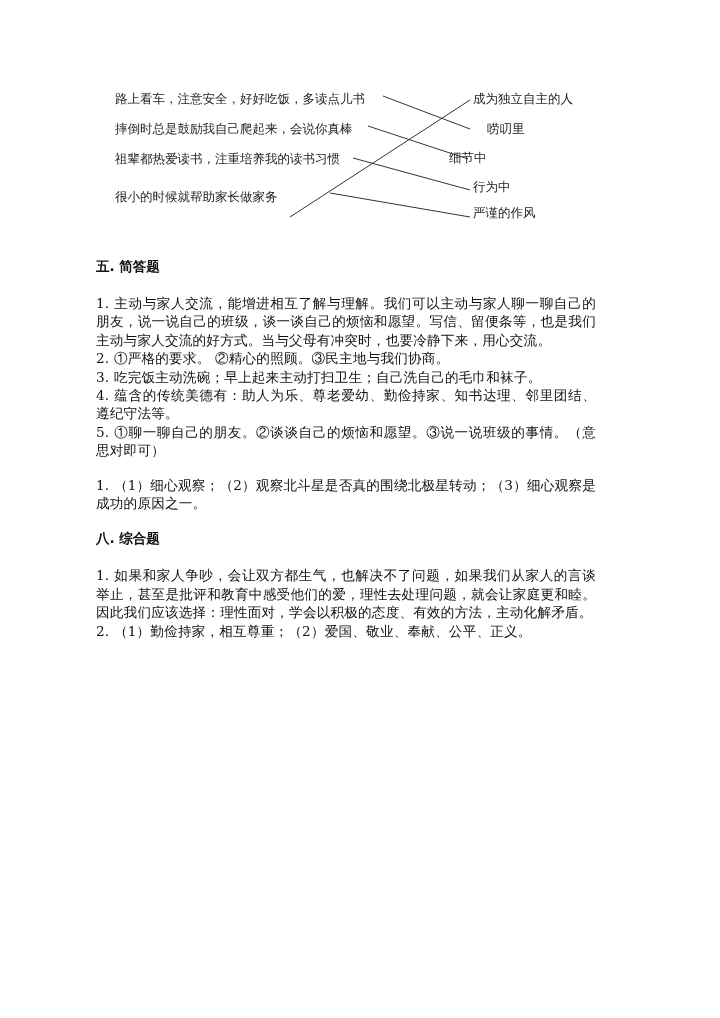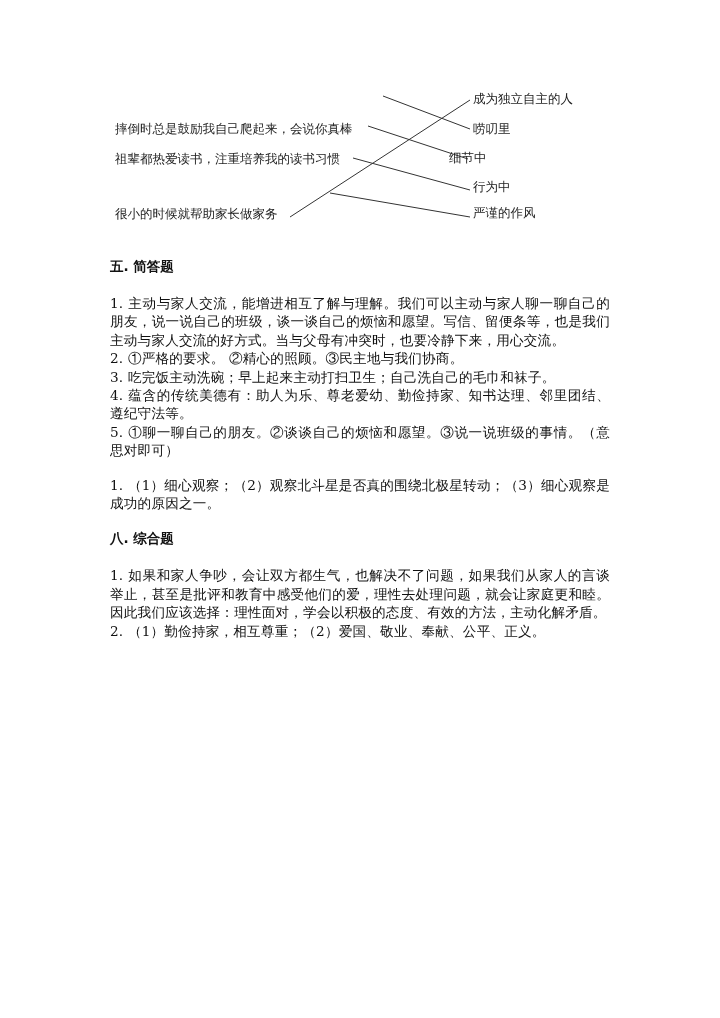--- a/index.html
+++ b/index.html
@@ -10,21 +10,21 @@
   }
   .match {
     position: absolute; left: 0; top: 0; width: 720px; height: 240px;
   }
   .match .lt, .match .rt {
     position: absolute; font-family: "DejaVu Sans", "Liberation Sans", sans-serif;
     font-size: 12.5px; color: #222; white-space: nowrap; line-height: 16px;
   }
   .match svg { position: absolute; left: 0; top: 0; }
   .content {
-    position: absolute; left: 110px; top: 256px; width: 500px;
+    position: absolute; left: 96px; top: 256px; width: 500px;
   }
   h2 {
     font-family: "DejaVu Sans", "Liberation Sans", sans-serif;
     font-size: 13.5px; font-weight: bold; margin: 0 0 18px 0; line-height: 20px; color: #111;
   }
   .sec { margin-bottom: 16px; }
   p {
     margin: 0; font-size: 13.6px; line-height: 18.4px; text-align: justify;
     letter-spacing: 0.2px;
   }
@@ -35,26 +35,27 @@
 <div class="match">
   <svg width="720" height="240">
     <g stroke="#333" stroke-width="1" fill="none">
       <line x1="383" y1="96" x2="470" y2="129"></line>
       <line x1="368" y1="126" x2="468" y2="159"></line>
       <line x1="353" y1="158" x2="470" y2="190"></line>
       <line x1="330" y1="193" x2="470" y2="217"></line>
       <line x1="290" y1="217" x2="470" y2="100"></line>
     </g>
   </svg>
+  <div class="lt" style="left:115px;top:91px">路上看车，注意安全，好好吃饭，多读点儿书</div>
   <div class="lt" style="left:115px;top:121px">摔倒时总是鼓励我自己爬起来，会说你真棒</div>
   <div class="lt" style="left:115px;top:151px">祖辈都热爱读书，注重培养我的读书习惯</div>
-  <div class="lt" style="left:115px;top:206px">很小的时候就帮助家长做家务</div>
+  <div class="lt" style="left:115px;top:189px">很小的时候就帮助家长做家务</div>
 
   <div class="rt" style="left:473px;top:91px">成为独立自主的人</div>
-  <div class="rt" style="left:473px;top:121px">唠叨里</div>
+  <div class="rt" style="left:487px;top:121px">唠叨里</div>
   <div class="rt" style="left:449px;top:150px">细节中</div>
   <div class="rt" style="left:473px;top:179px">行为中</div>
   <div class="rt" style="left:473px;top:205px">严谨的作风</div>
 </div>
 
 <div class="content">
   <div class="sec">
     <h2>五. 简答题</h2>
     <p>1. 主动与家人交流，能增进相互了解与理解。我们可以主动与家人聊一聊自己的朋友，说一说自己的班级，谈一谈自己的烦恼和愿望。写信、留便条等，也是我们主动与家人交流的好方式。当与父母有冲突时，也要冷静下来，用心交流。</p>
     <p>2. ①严格的要求。 ②精心的照顾。③民主地与我们协商。</p>

